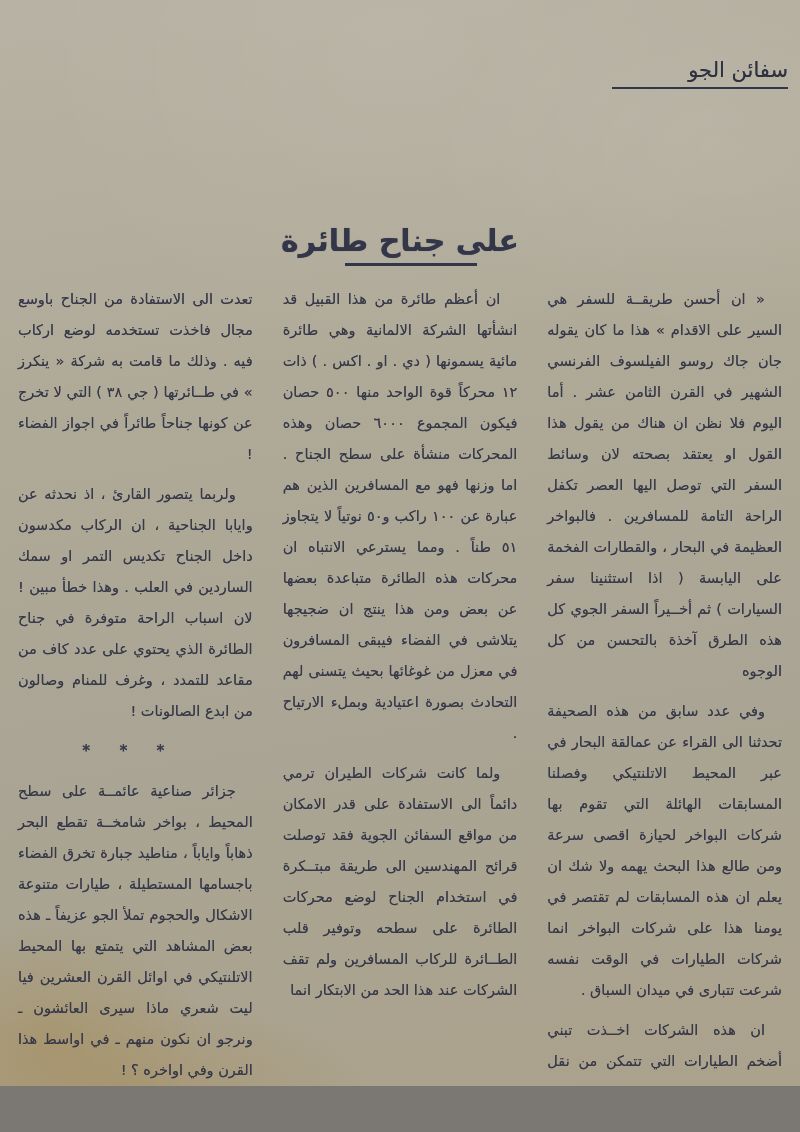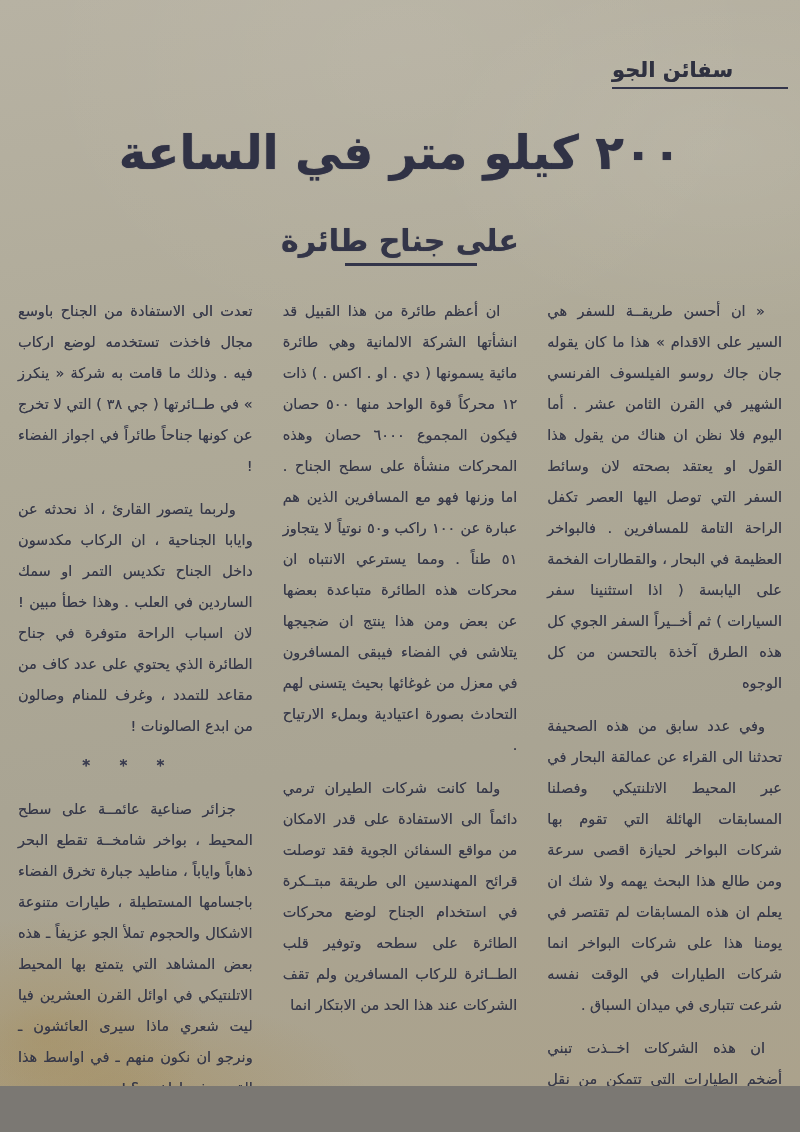--- a/index.html
+++ b/index.html
@@ -14,21 +14,21 @@
     background:
       radial-gradient(230px 170px at 45px 1035px, rgba(162,128,58,.30), transparent 70%),
       radial-gradient(330px 130px at 130px 1090px, rgba(158,122,52,.26), transparent 72%),
       radial-gradient(420px 260px at 720px 150px, rgba(255,255,255,.08), transparent 70%),
       radial-gradient(500px 400px at 400px 60px, rgba(255,255,255,.06), transparent 75%),
       linear-gradient(172deg,#b7b2a3 0%,#afaa98 35%,#a9a493 68%,#aba28c 100%);
     color:#383a4a;
   }
   .rubric{
     position:absolute;top:58px;right:12px;width:176px;
-    text-align:left;font-size:21px;font-weight:bold;color:#2f3140;
+    text-align:right;font-size:21px;font-weight:normal;color:#2f3140;
     padding-bottom:5px;border-bottom:2.5px solid #33354a;
     text-shadow:0 0 .6px rgba(40,42,64,.7);
   }
   .title{
     position:absolute;top:94px;left:0;width:100%;text-align:center;
     font-size:47px;font-weight:bold;color:#303245;letter-spacing:1px;
     text-shadow:0 0 .8px rgba(40,42,64,.75);
   }
   .subtitle{
     position:absolute;top:198px;left:0;width:100%;text-align:center;
@@ -41,39 +41,38 @@
   }
   .cols{
     position:absolute;top:284px;right:18px;left:18px;height:800px;
     display:flex;direction:rtl;gap:30px;
   }
   .col{
     flex:1;min-width:0;text-align:justify;
     font-size:14.5px;line-height:31px;color:#373949;
     text-shadow:0 0 .5px rgba(42,44,66,.65);
   }
-  .col p{margin:12px 0 9px 0;}
+  .col p{margin:0 0 9px 0;}
   .col p.ind{text-indent:17px;}
   .stars{
     text-align:center;font-weight:bold;font-size:15px;
     letter-spacing:12px;margin:3px 0 9px 0;text-indent:12px;color:#3a3c50;
   }
   .bottom-band{
     position:absolute;left:0;top:1086px;width:800px;height:46px;
     background:#7b7873;
   }
 </style>
 </head>
 <body>
 
 <div class="paper">
 
   <div class="rubric">سفائن الجو</div>
 
-  <h1 class="title">٢٠٠ كيلو متر في الساعة</h1>
 
   <h2 class="subtitle">على جناح طائرة</h2>
   <div class="subtitle-rule"></div>
 
   <div class="cols">
 
     <div class="col">
       <p class="ind">« ان أحسن طريقــة للسفر هي السير على الاقدام » هذا ما كان يقوله جان جاك روسو الفيلسوف الفرنسي الشهير في القرن الثامن عشر . أما اليوم فلا نظن ان هناك من يقول هذا القول او يعتقد بصحته لان وسائط السفر التي توصل اليها العصر تكفل الراحة التامة للمسافرين . فالبواخر العظيمة في البحار ، والقطارات الفخمة على اليابسة ( اذا استثنينا سفر السيارات ) ثم أخــيراً السفر الجوي كل هذه الطرق آخذة بالتحسن من كل الوجوه</p>
       <p class="ind">وفي عدد سابق من هذه الصحيفة تحدثنا الى القراء عن عمالقة البحار في عبر المحيط الاتلنتيكي وفصلنا المسابقات الهائلة التي تقوم بها شركات البواخر لحيازة اقصى سرعة ومن طالع هذا البحث يهمه ولا شك ان يعلم ان هذه المسابقات لم تقتصر في يومنا هذا على شركات البواخر انما شركات الطيارات في الوقت نفسه شرعت تتبارى في ميدان السباق .</p>
       <p class="ind">ان هذه الشركات اخــذت تبني أضخم الطيارات التي تتمكن من نقل عدد كبير من الركاب مع امتعتهم موفرة لهم أحسن اسباب الراحة بحيث يخيل للمسافر في الطيارة</p>

